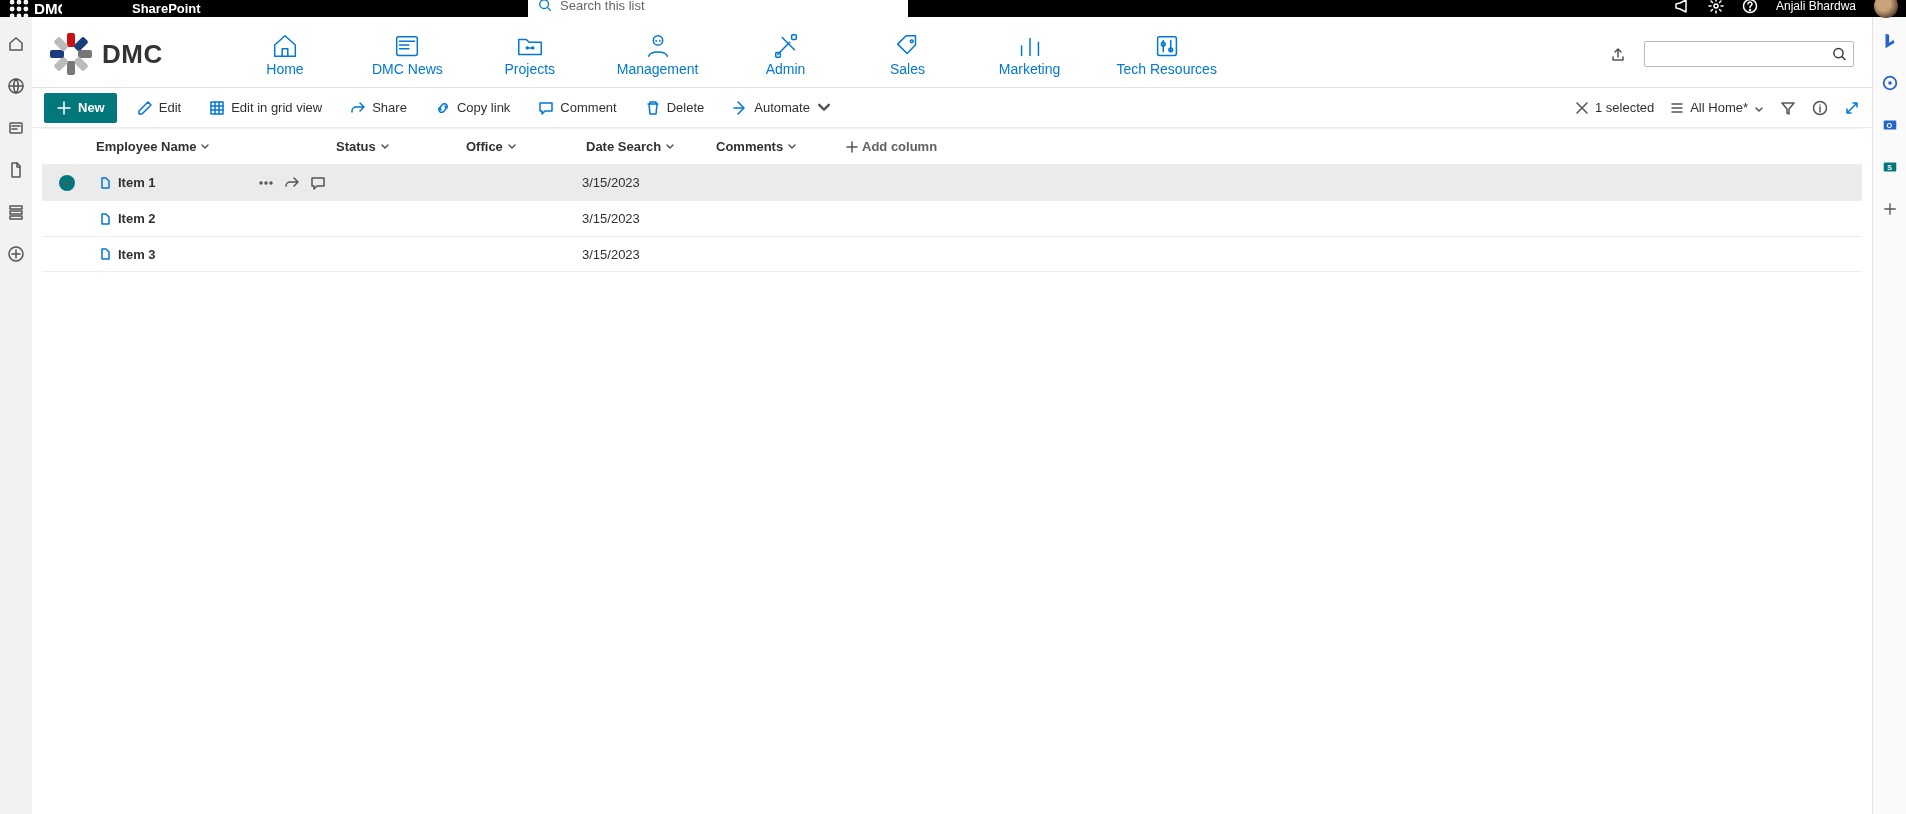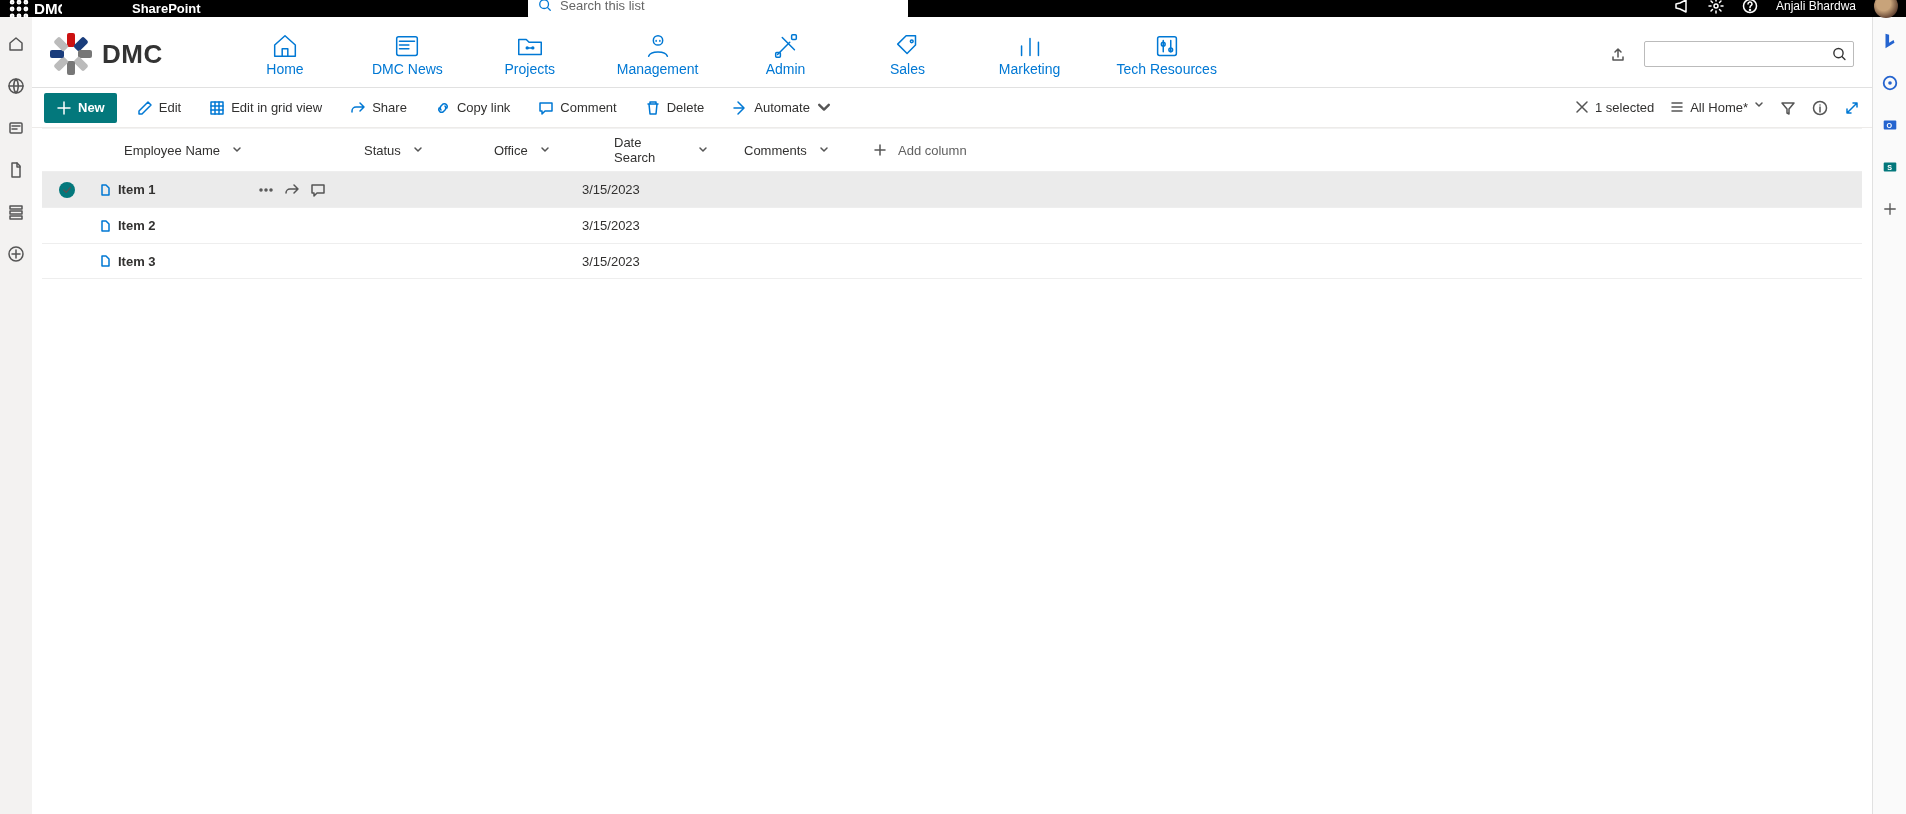--- a/index.html
+++ b/index.html
@@ -68,37 +68,37 @@
   .cmdbar {
     height: 40px; border-bottom: 1px solid #edebe9; display: flex; align-items: center;
     padding: 0 12px; gap: 12px;
   }
   .cmd-btn { display: flex; align-items: center; gap: 6px; height: 30px; padding: 0 8px; font-size: 13px; color: #323130; cursor: pointer; border: none; background: transparent; }
   .cmd-btn.primary { background: #03787c; color: #fff; border-radius: 2px; padding: 0 12px; font-weight: 600; }
   .cmd-btn svg { width: 16px; height: 16px; }
   .cmd-btn.primary svg { stroke: #fff; }
   .cmdbar .spacer { flex: 1; }
   .cmd-meta { display: flex; align-items: center; gap: 16px; color: #323130; }
-  .cmd-meta .mi { display: flex; align-items: flex-start; gap: 6px; cursor: pointer; }
+  .cmd-meta .mi { display: flex; align-items: flex-end; gap: 6px; cursor: pointer; }
 
   
   .list-title-row { padding: 18px 18px 8px 18px; display: flex; align-items: center; gap: 8px; }
   .list-title { font-size: 18px; font-weight: 400; }
 
   
   .list-wrap { padding: 0 10px 0 10px; }
   .col-head, .row {
     display: grid;
     grid-template-columns: 50px 240px 130px 120px 130px 130px 180px;
     align-items: center;
     min-height: 36px;
     font-size: 13px;
   }
   .col-head { color: #323130; border-top: 1px solid #f2f2f2; }
-  .col-head .ch { display: flex; align-items: center; gap: 12px; font-weight: 400; padding: 6px 4px; cursor: pointer; margin-left: 28px; }
+  .col-head .ch { display: flex; align-items: center; gap: 4px; font-weight: 700; padding: 6px 4px; cursor: pointer; }
   .col-head .ch.add { color: #616161; }
   .row { border-top: 1px solid #eee; }
   .row:last-child { border-bottom: 1px solid #eee; }
   .row.selected { background: #ebebeb; }
   .row .sel { display: flex; align-items: center; justify-content: center; }
   .row .name { display: flex; align-items: center; gap: 6px; padding-left: 6px; position: relative; font-weight: bold; }
   .row .name .ct-icon { width: 14px; height: 14px; color: #0078d4; }
   .row .row-actions { display: flex; align-items: center; gap: 10px; color: #555; }
   .sel-check { width: 16px; height: 16px; border-radius: 50%; background: #03787c; display:flex; align-items:center; justify-content:center; }
   .sel-check svg { stroke:#fff; }

